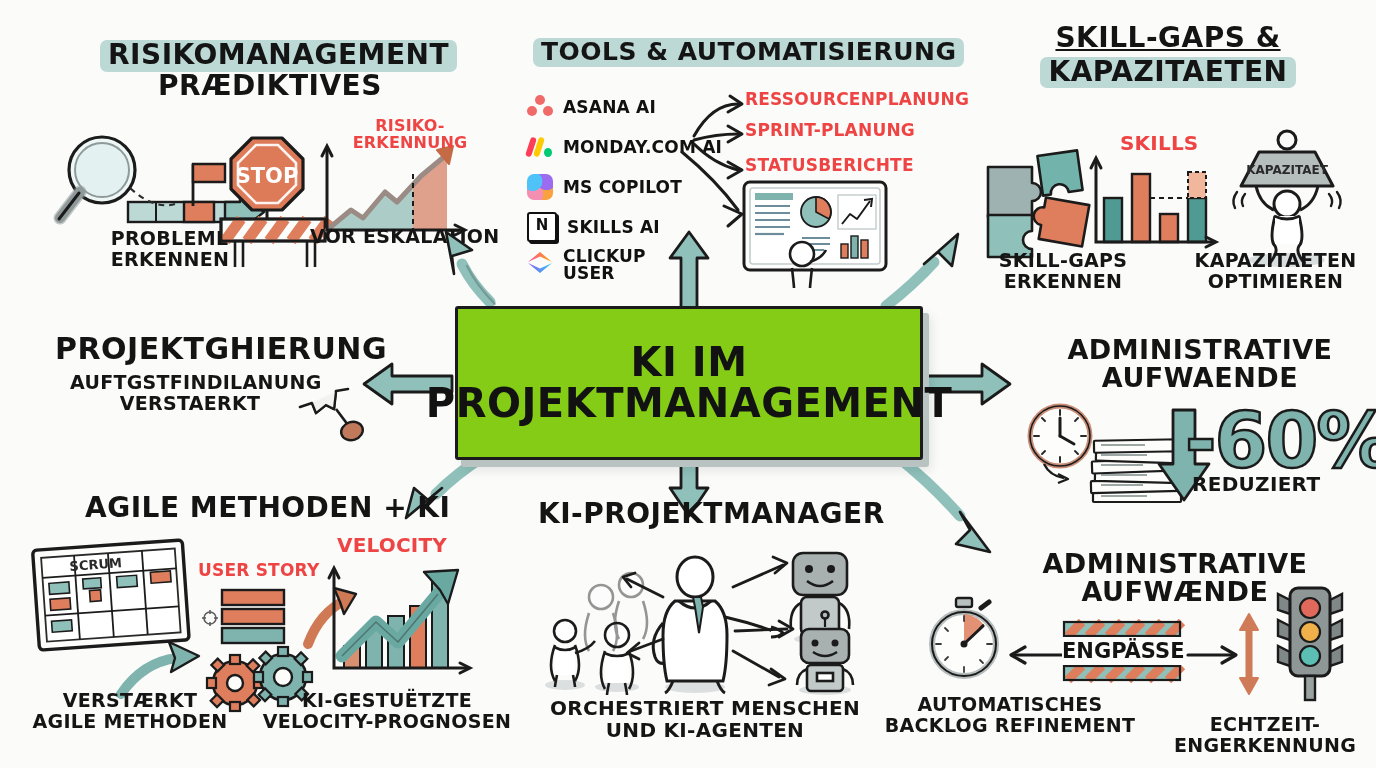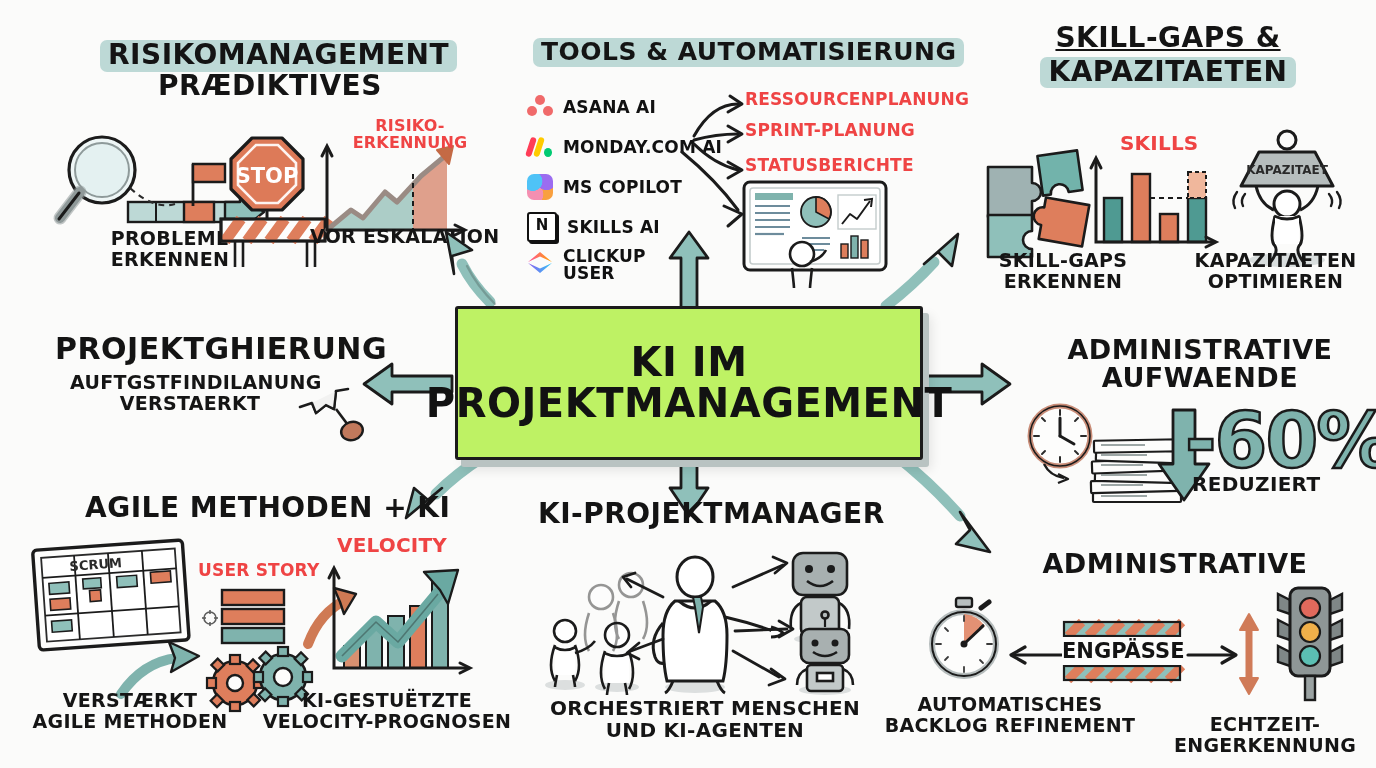--- a/index.html
+++ b/index.html
@@ -32,21 +32,21 @@
     white-space:nowrap;
   }
   .mini{
     font-weight:700;text-transform:uppercase;color:#ef4444;
     letter-spacing:.2px;white-space:nowrap;line-height:1.05;
   }
 
   
   .centerbox{
     left:455px;top:306px;width:462px;height:148px;
-    background:#bef264;
+    background:#84cc16;
     border:3px solid #1b1b1b;
     border-radius:3px;
     box-shadow:6px 7px 0 0 #b9c3c2, 8px 10px 12px rgba(0,0,0,.10);
     display:flex;align-items:center;justify-content:center;
   }
   .centerbox .inner{
     text-align:center;font-weight:700;color:#121212;
     line-height:1.02;text-transform:uppercase;letter-spacing:.5px;
   }
   .cb-l1{font-size:40px;}
@@ -657,20 +657,21 @@
     </svg>
   </div>
 
   <div class="n cap" style="left:545px;top:698px;width:320px;font-size:20px;">
     <div>ORCHESTRIERT MENSCHEN</div>
     <div>UND KI-AGENTEN</div>
   </div>
 
   <div class="n ttl" style="left:1010px;top:550px;width:330px;font-size:27px;text-align:center;">
     <div>ADMINISTRATIVE</div>
+    <div>AUFWÆNDE</div>
   </div>
 
   <div class="n" style="left:925px;top:596px;">
     <svg width="78" height="84" viewBox="0 0 78 84">
       <rect x="31" y="2" width="16" height="9" rx="2" fill="#b8bfbf" stroke="#1b1b1b" stroke-width="2.4"></rect>
       <path d="M56 12 l8 -6" stroke="#1b1b1b" stroke-width="5" stroke-linecap="round"></path>
       <circle cx="39" cy="48" r="32" fill="#fdfdfc" stroke="#b6bdbd" stroke-width="6"></circle>
       <circle cx="39" cy="48" r="32" fill="none" stroke="#1b1b1b" stroke-width="2"></circle>
       <path d="M39 48 L39 18 A30 30 0 0 1 60 30 Z" fill="#de7e5c" opacity=".85"></path>
       <g stroke="#3a3a3a" stroke-width="1.8" stroke-linecap="round">

